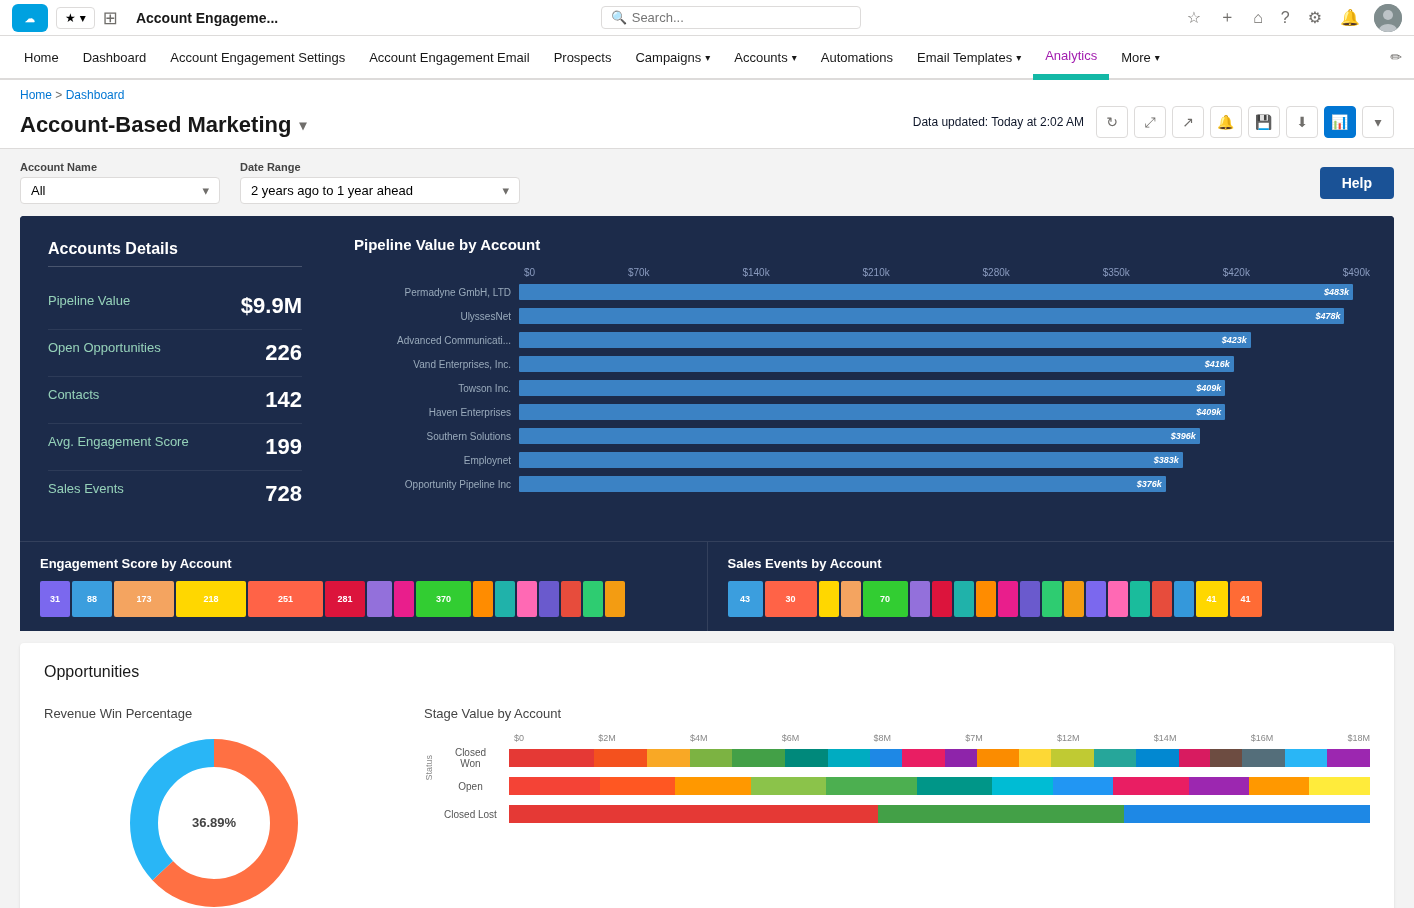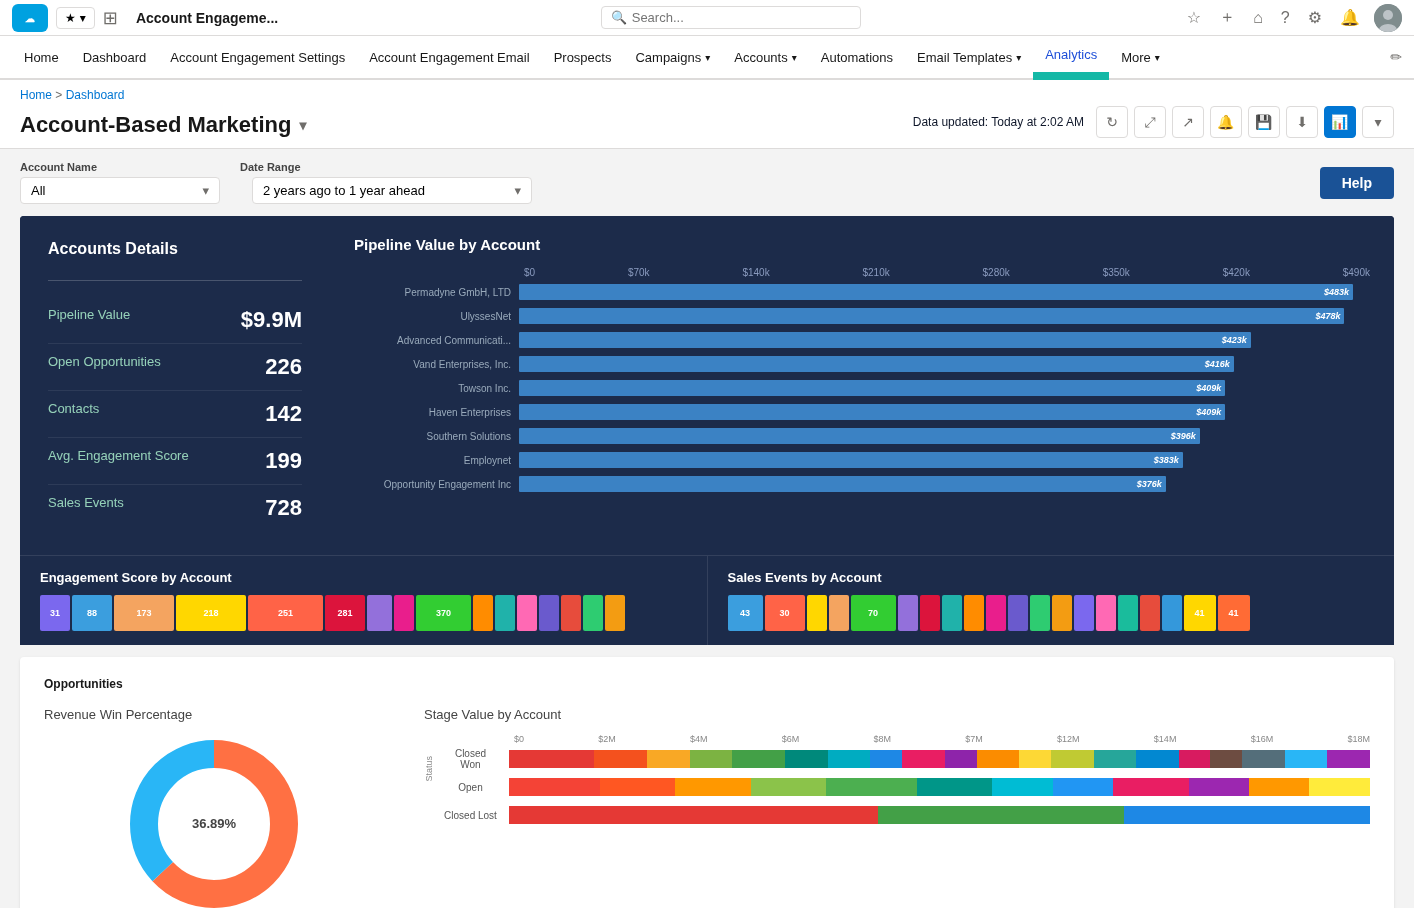--- a/index.html
+++ b/index.html
@@ -89,22 +89,22 @@
       align-items: center;
       font-size: 13px;
       color: #181818;
       cursor: pointer;
       white-space: nowrap;
       position: relative;
       border-bottom: 2px solid transparent;
       margin-bottom: -2px;
     }
     .nav-item.active {
-      color: #1d4ed8;
-      border-bottom: 8px solid #14b8a6;
+      color: #a21caf;
+      border-bottom: 6px solid #14b8a6;
     }
     .nav-item .chevron { margin-left: 4px; font-size: 10px; }
     .nav-item-edit {
       margin-left: 8px;
       color: #706e6b;
       font-size: 14px;
       cursor: pointer;
     }
 
     
@@ -169,21 +169,21 @@
       border: 1px solid #dddbda;
       border-radius: 4px;
       background: #fff;
       padding: 5px 10px;
       gap: 8px;
       cursor: pointer;
       font-size: 13px;
     }
     .filter-select .chevron { color: #706e6b; }
     .filter-select-wide { min-width: 200px; }
-    .filter-select-xwide { min-width: 280px; margin-left: 12px; }
+    .filter-select-xwide { min-width: 280px; }
     .help-btn {
       margin-left: auto;
       background: #1a5296;
       color: white;
       border: none;
       border-radius: 4px;
       padding: 8px 22px;
       font-size: 14px;
       font-weight: 600;
       cursor: pointer;
@@ -205,21 +205,21 @@
       background: #1c2b4a;
       color: white;
       padding: 24px 28px;
       min-width: 310px;
       width: 310px;
     }
     .accounts-details-title {
       font-size: 16px;
       font-weight: 600;
       margin-bottom: 16px;
-      padding-bottom: 22px;
+      padding-bottom: 8px;
       border-bottom: 1px solid rgba(255,255,255,0.2);
     }
     .metric-row {
       display: flex;
       justify-content: space-between;
       padding: 10px 0;
       border-bottom: 1px solid rgba(255,255,255,0.08);
     }
     .metric-row:last-child { border-bottom: none; }
     .metric-label { font-size: 13px; color: #aec; opacity: 0.85; }
@@ -312,21 +312,21 @@
     }
 
     
     .opportunities-section {
       background: #fff;
       margin-top: 12px;
       padding: 20px 24px;
       border-radius: 4px;
       box-shadow: 0 1px 3px rgba(0,0,0,0.1);
     }
-    .section-title { font-size: 12px; font-weight: 700; color: #181818; margin-bottom: 16px; }
+    .section-title { font-size: 16px; font-weight: 400; color: #181818; margin-bottom: 25px; }
     .opp-charts-row { display: flex; gap: 40px; }
     .opp-chart { flex: 1; }
     .opp-chart-title { font-size: 13px; color: #444; margin-bottom: 12px; }
 
     
     .donut-wrapper {
       display: flex;
       flex-direction: column;
       align-items: center;
       gap: 12px;
@@ -602,21 +602,21 @@
   </div>
             <div class="bar-row">
     <div class="bar-label">Employnet</div>
     <div class="bar-track">
       <div class="bar-fill" style="width:78%;padding-left:40px;">
         <span class="bar-fill-value">$383k</span>
       </div>
     </div>
   </div>
             <div class="bar-row">
-    <div class="bar-label">Opportunity Engagement Inc</div>
+    <div class="bar-label">Opportunity Pipeline Inc</div>
     <div class="bar-track">
       <div class="bar-fill" style="width:76%;">
         <span class="bar-fill-value">$376k</span>
       </div>
     </div>
   </div>
           </div>
       </div>
     </div>
 
@@ -639,21 +639,21 @@
             <div class="color-segment" style="background: rgb(106, 90, 205); width: 18px; flex-shrink: 0;"></div>
             <div class="color-segment" style="background: rgb(231, 76, 60); width: 12px; flex-shrink: 0;"></div>
             <div class="color-segment" style="background: rgb(46, 204, 113); width: 12px; flex-shrink: 0;"></div>
             <div class="color-segment" style="background: rgb(243, 156, 18); width: 10px; flex-shrink: 0;"></div>
           </div>
       </div>
       <div class="engagement-panel">
         <div class="mini-chart-title">Sales Events by Account</div>
         <div class="colorbar-row" id="sales-colorbar">
             <div class="color-segment" style="background: rgb(59, 158, 222); width: 35px; flex-shrink: 0;">43</div>
-            <div class="color-segment" style="background: rgb(255, 99, 71); width: 40px; flex-shrink: 0;">30</div>
+            <div class="color-segment" style="background: rgb(255, 99, 71); width: 52px; flex-shrink: 0;">30</div>
             <div class="color-segment" style="background: rgb(255, 215, 0); width: 18px; flex-shrink: 0;"></div>
             <div class="color-segment" style="background: rgb(244, 164, 96); width: 15px; flex-shrink: 0;"></div>
             <div class="color-segment" style="background: rgb(50, 205, 50); width: 45px; flex-shrink: 0;">70</div>
             <div class="color-segment" style="background: rgb(147, 112, 219); width: 15px; flex-shrink: 0;"></div>
             <div class="color-segment" style="background: rgb(220, 20, 60); width: 12px; flex-shrink: 0;"></div>
             <div class="color-segment" style="background: rgb(32, 178, 170); width: 10px; flex-shrink: 0;"></div>
             <div class="color-segment" style="background: rgb(255, 140, 0); width: 10px; flex-shrink: 0;"></div>
             <div class="color-segment" style="background: rgb(233, 30, 140); width: 10px; flex-shrink: 0;"></div>
             <div class="color-segment" style="background: rgb(106, 90, 205); width: 10px; flex-shrink: 0;"></div>
             <div class="color-segment" style="background: rgb(46, 204, 113); width: 10px; flex-shrink: 0;"></div>

